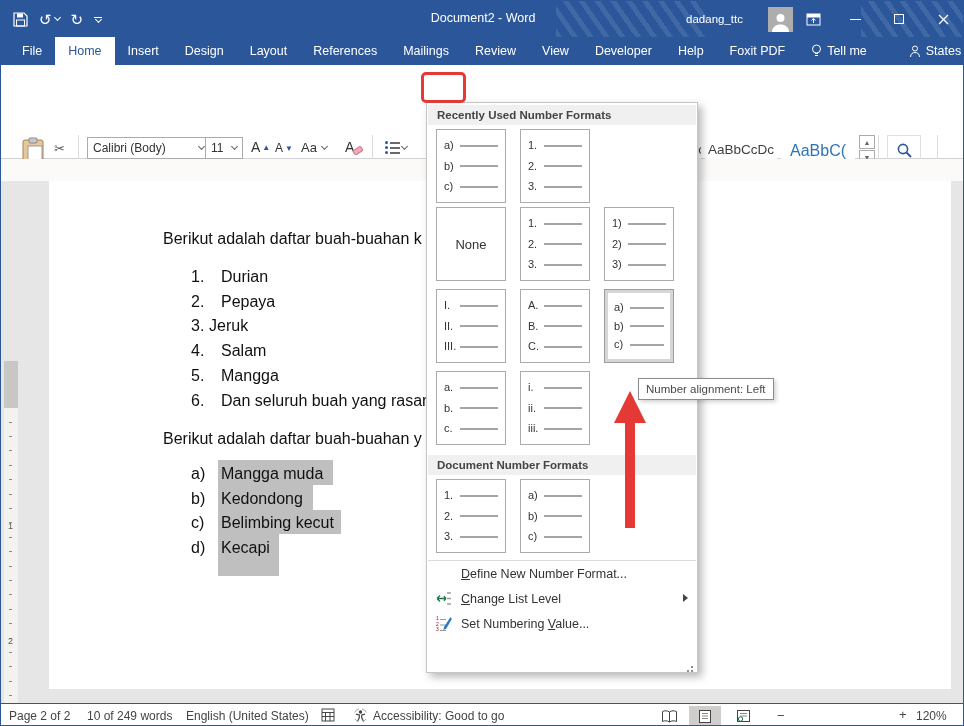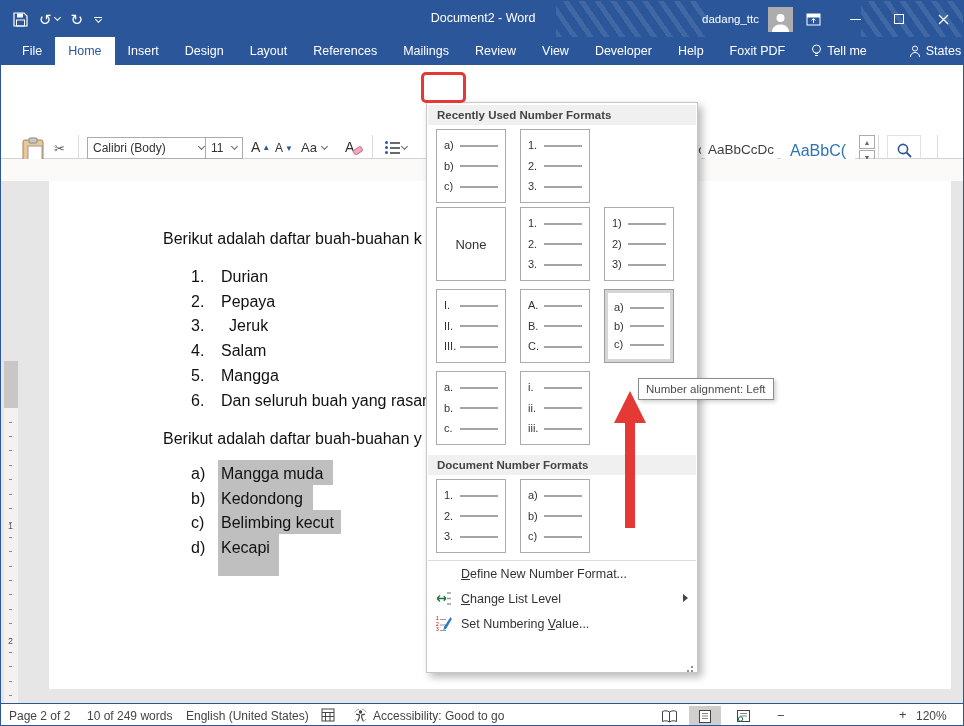--- a/index.html
+++ b/index.html
@@ -7,21 +7,21 @@
   .window{position:relative;width:964px;height:726px;background:#fff;overflow:hidden;
     border:1px solid #2B579A;font-family:"Liberation Sans",sans-serif}
   
   .titlebar{position:absolute;left:0;top:0;width:964px;height:36px;background:#2B579A;color:#fff}
   .tb-art{position:absolute;top:0;height:36px;background:
     repeating-linear-gradient(55deg,rgba(255,255,255,.10) 0 5px,transparent 5px 13px)}
   .qat{position:absolute;left:12px;top:0;height:36px;display:flex;align-items:center;gap:11px}
   .qat-btn{display:flex;align-items:center;color:#fff;font-size:15px;line-height:1;cursor:default}
   .title{position:absolute;left:50%;top:10px;transform:translateX(-50%);font-size:12.5px;color:#fff;white-space:nowrap}
   .tb-right{position:absolute;right:0;top:0;height:36px;display:flex;align-items:center}
-  .user-name{font-size:11.5px;color:#fff;margin-right:9px}
+  .user-name{font-size:11.5px;color:#fff;margin-right:25px}
   .avatar{width:25px;height:25px;background:#ADADAD;display:flex;align-items:flex-end;justify-content:center;overflow:hidden}
   .winbtn{width:44px;height:36px;display:flex;align-items:center;justify-content:center;color:#fff}
   .cv{display:inline-block;width:5px;height:5px;border-right:1px solid currentColor;border-bottom:1px solid currentColor;transform:rotate(45deg);margin-top:-3px}
   
   .tabrow{position:absolute;left:0;top:36px;width:964px;height:28px;background:#2B579A;display:flex;align-items:stretch;padding-left:8px}
   .tab{color:#fff;font-size:12.5px;display:flex;align-items:center;padding:0 13px;white-space:nowrap}
   .tab.active{background:#fff;color:#2B579A}
   
   .ribbon{position:absolute;left:0;top:64px;width:964px;height:94px;background:#fff;border-bottom:1px solid #D2D2D2;font-size:11px;color:#444}
   .vsep{position:absolute;top:70px;width:1px;height:82px;background:#DCDCDC}
@@ -415,21 +415,21 @@
       <div class="hl" style="left:169px;top:304px;width:95px;height:25px"></div>
       <div class="hl" style="left:169px;top:329px;width:123px;height:24px"></div>
       <div class="hl" style="left:169px;top:353px;width:61px;height:42px"></div>
 
       <div class="docline" style="left:114px;top:47px">Berikut adalah daftar buah-buahan k</div>
       <div class="docline" style="left:142px;top:85px">1.</div>
       <div class="docline" style="left:172px;top:85px">Durian</div>
       <div class="docline" style="left:142px;top:110px">2.</div>
       <div class="docline" style="left:172px;top:110px">Pepaya</div>
       <div class="docline" style="left:142px;top:134px">3.</div>
-      <div class="docline" style="left:180px;top:134px">Jeruk</div>
+      <div class="docline" style="left:160px;top:134px">Jeruk</div>
       <div class="docline" style="left:142px;top:159px">4.</div>
       <div class="docline" style="left:172px;top:159px">Salam</div>
       <div class="docline" style="left:142px;top:184px">5.</div>
       <div class="docline" style="left:172px;top:184px">Mangga</div>
       <div class="docline" style="left:142px;top:209px">6.</div>
       <div class="docline" style="left:172px;top:209px">Dan seluruh buah yang rasan</div>
       <div class="docline" style="left:114px;top:247px">Berikut adalah daftar buah-buahan y</div>
       <div class="docline" style="left:142px;top:282px">a)</div>
       <div class="docline" style="left:172px;top:282px">Mangga muda</div>
       <div class="docline" style="left:142px;top:307px">b)</div>

